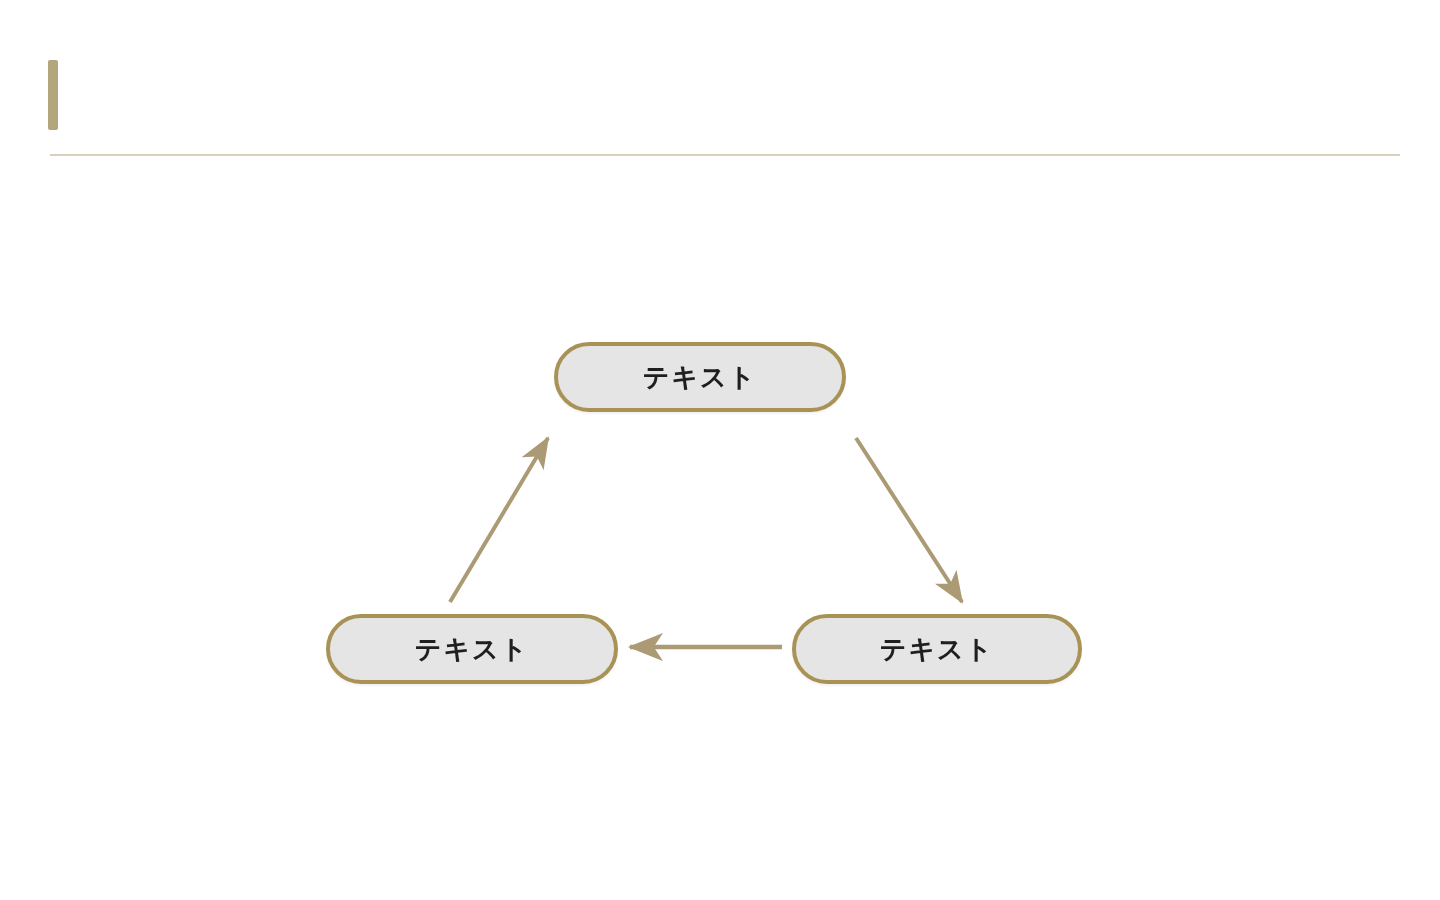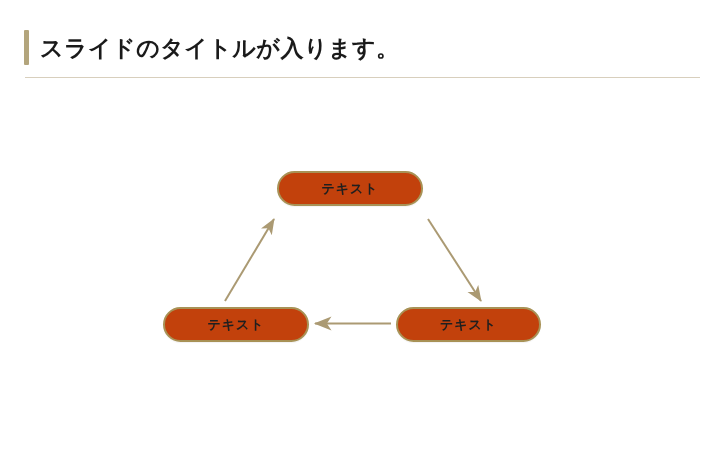--- a/index.html
+++ b/index.html
@@ -68,21 +68,21 @@
   .diagram-svg {
     position: absolute;
     left: 0;
     top: 0;
     width: 720px;
     height: 370px;
   }
   .node {
     position: absolute;
     box-sizing: border-box;
-    background: #c2410c;
+    background: #e5e5e5;
     border: 2px solid #a89256;
     border-radius: 18px;
     display: flex;
     align-items: center;
     justify-content: center;
     font-size: 13px;
     font-weight: bold;
     color: #1f1f1f;
     letter-spacing: 1px;
     box-shadow: 0 1px 1px rgba(0,0,0,0.05);
@@ -91,21 +91,20 @@
   .node-left  { left: 163px; top: 227px; width: 146px; height: 35px; }
   .node-right { left: 396px; top: 227px; width: 145px; height: 35px; }
 </style>
 </head>
 <body>
 
 <div id="slide">
 
   <div class="header">
     <div class="title-accent"></div>
-    <div class="title-text">スライドのタイトルが入ります。</div>
     <div class="header-rule"></div>
   </div>
 
   <div class="diagram">
 
     <svg class="diagram-svg" viewBox="0 0 720 370">
       <defs>
         <marker id="ah" markerWidth="9" markerHeight="9" refX="7.5" refY="3.2" orient="auto" markerUnits="strokeWidth">
           <path d="M0,0 L8,3.2 L0,6.4 L2.1,3.2 z" fill="#ab9a73"></path>
         </marker>

